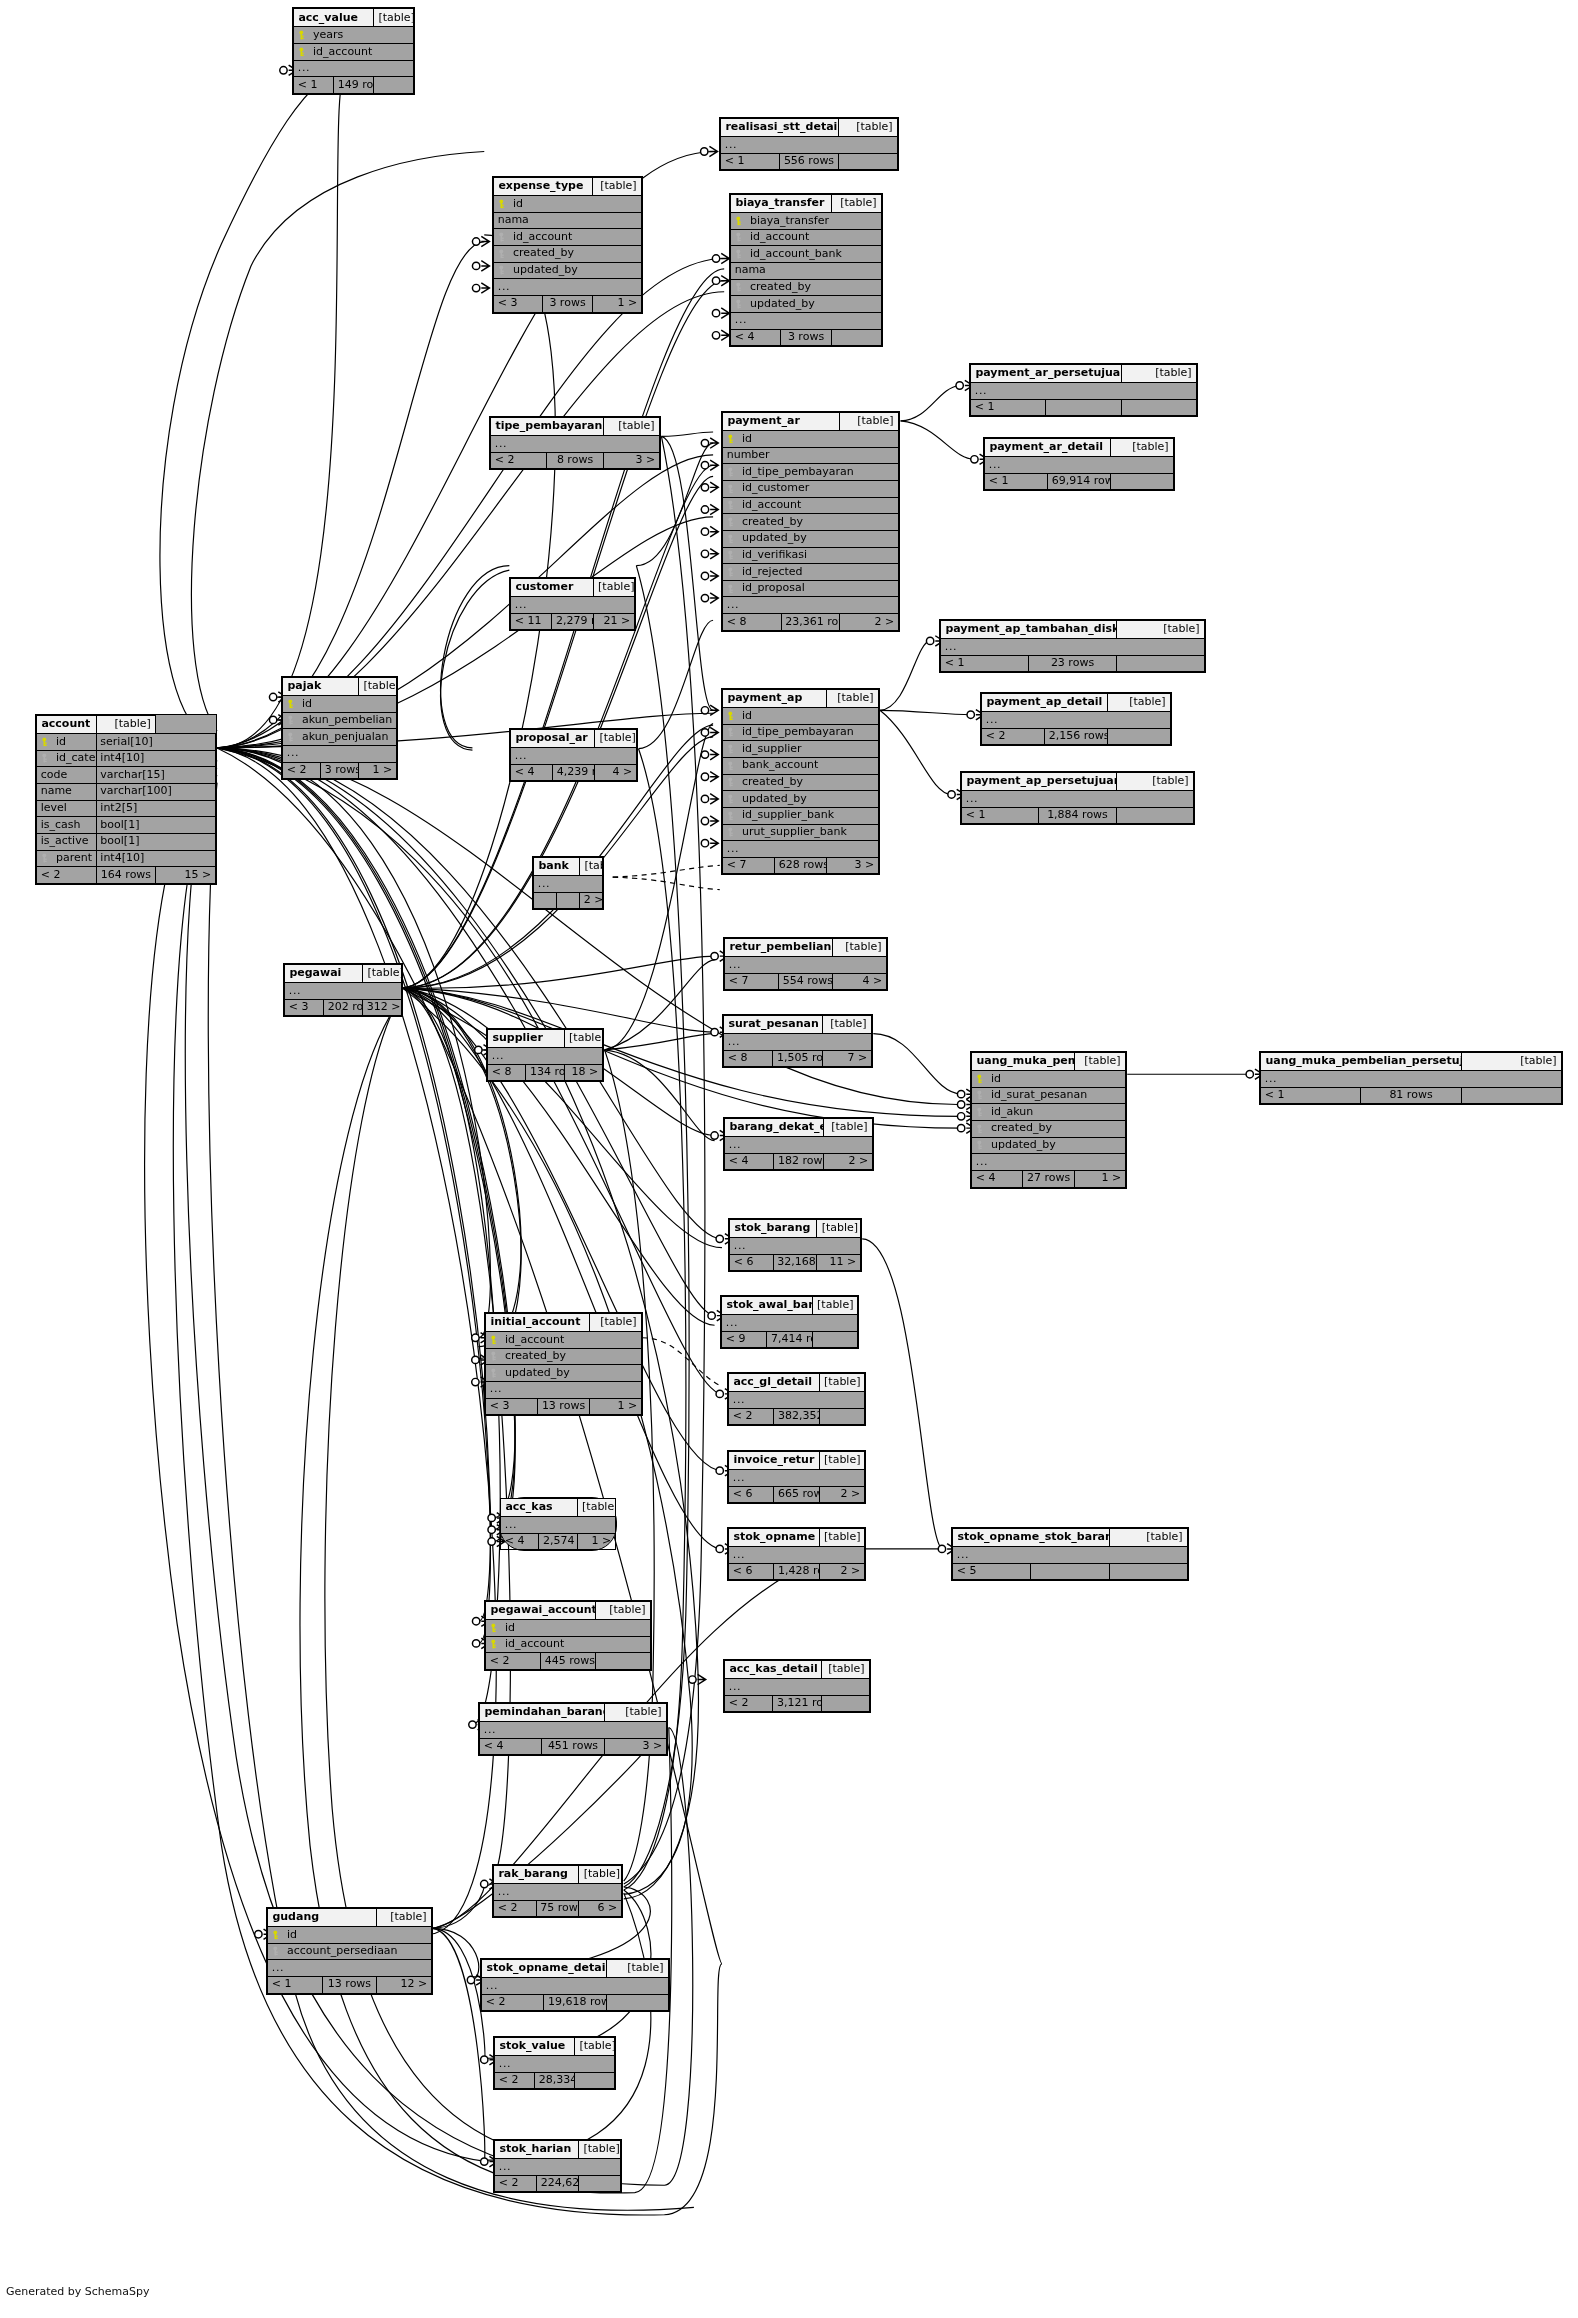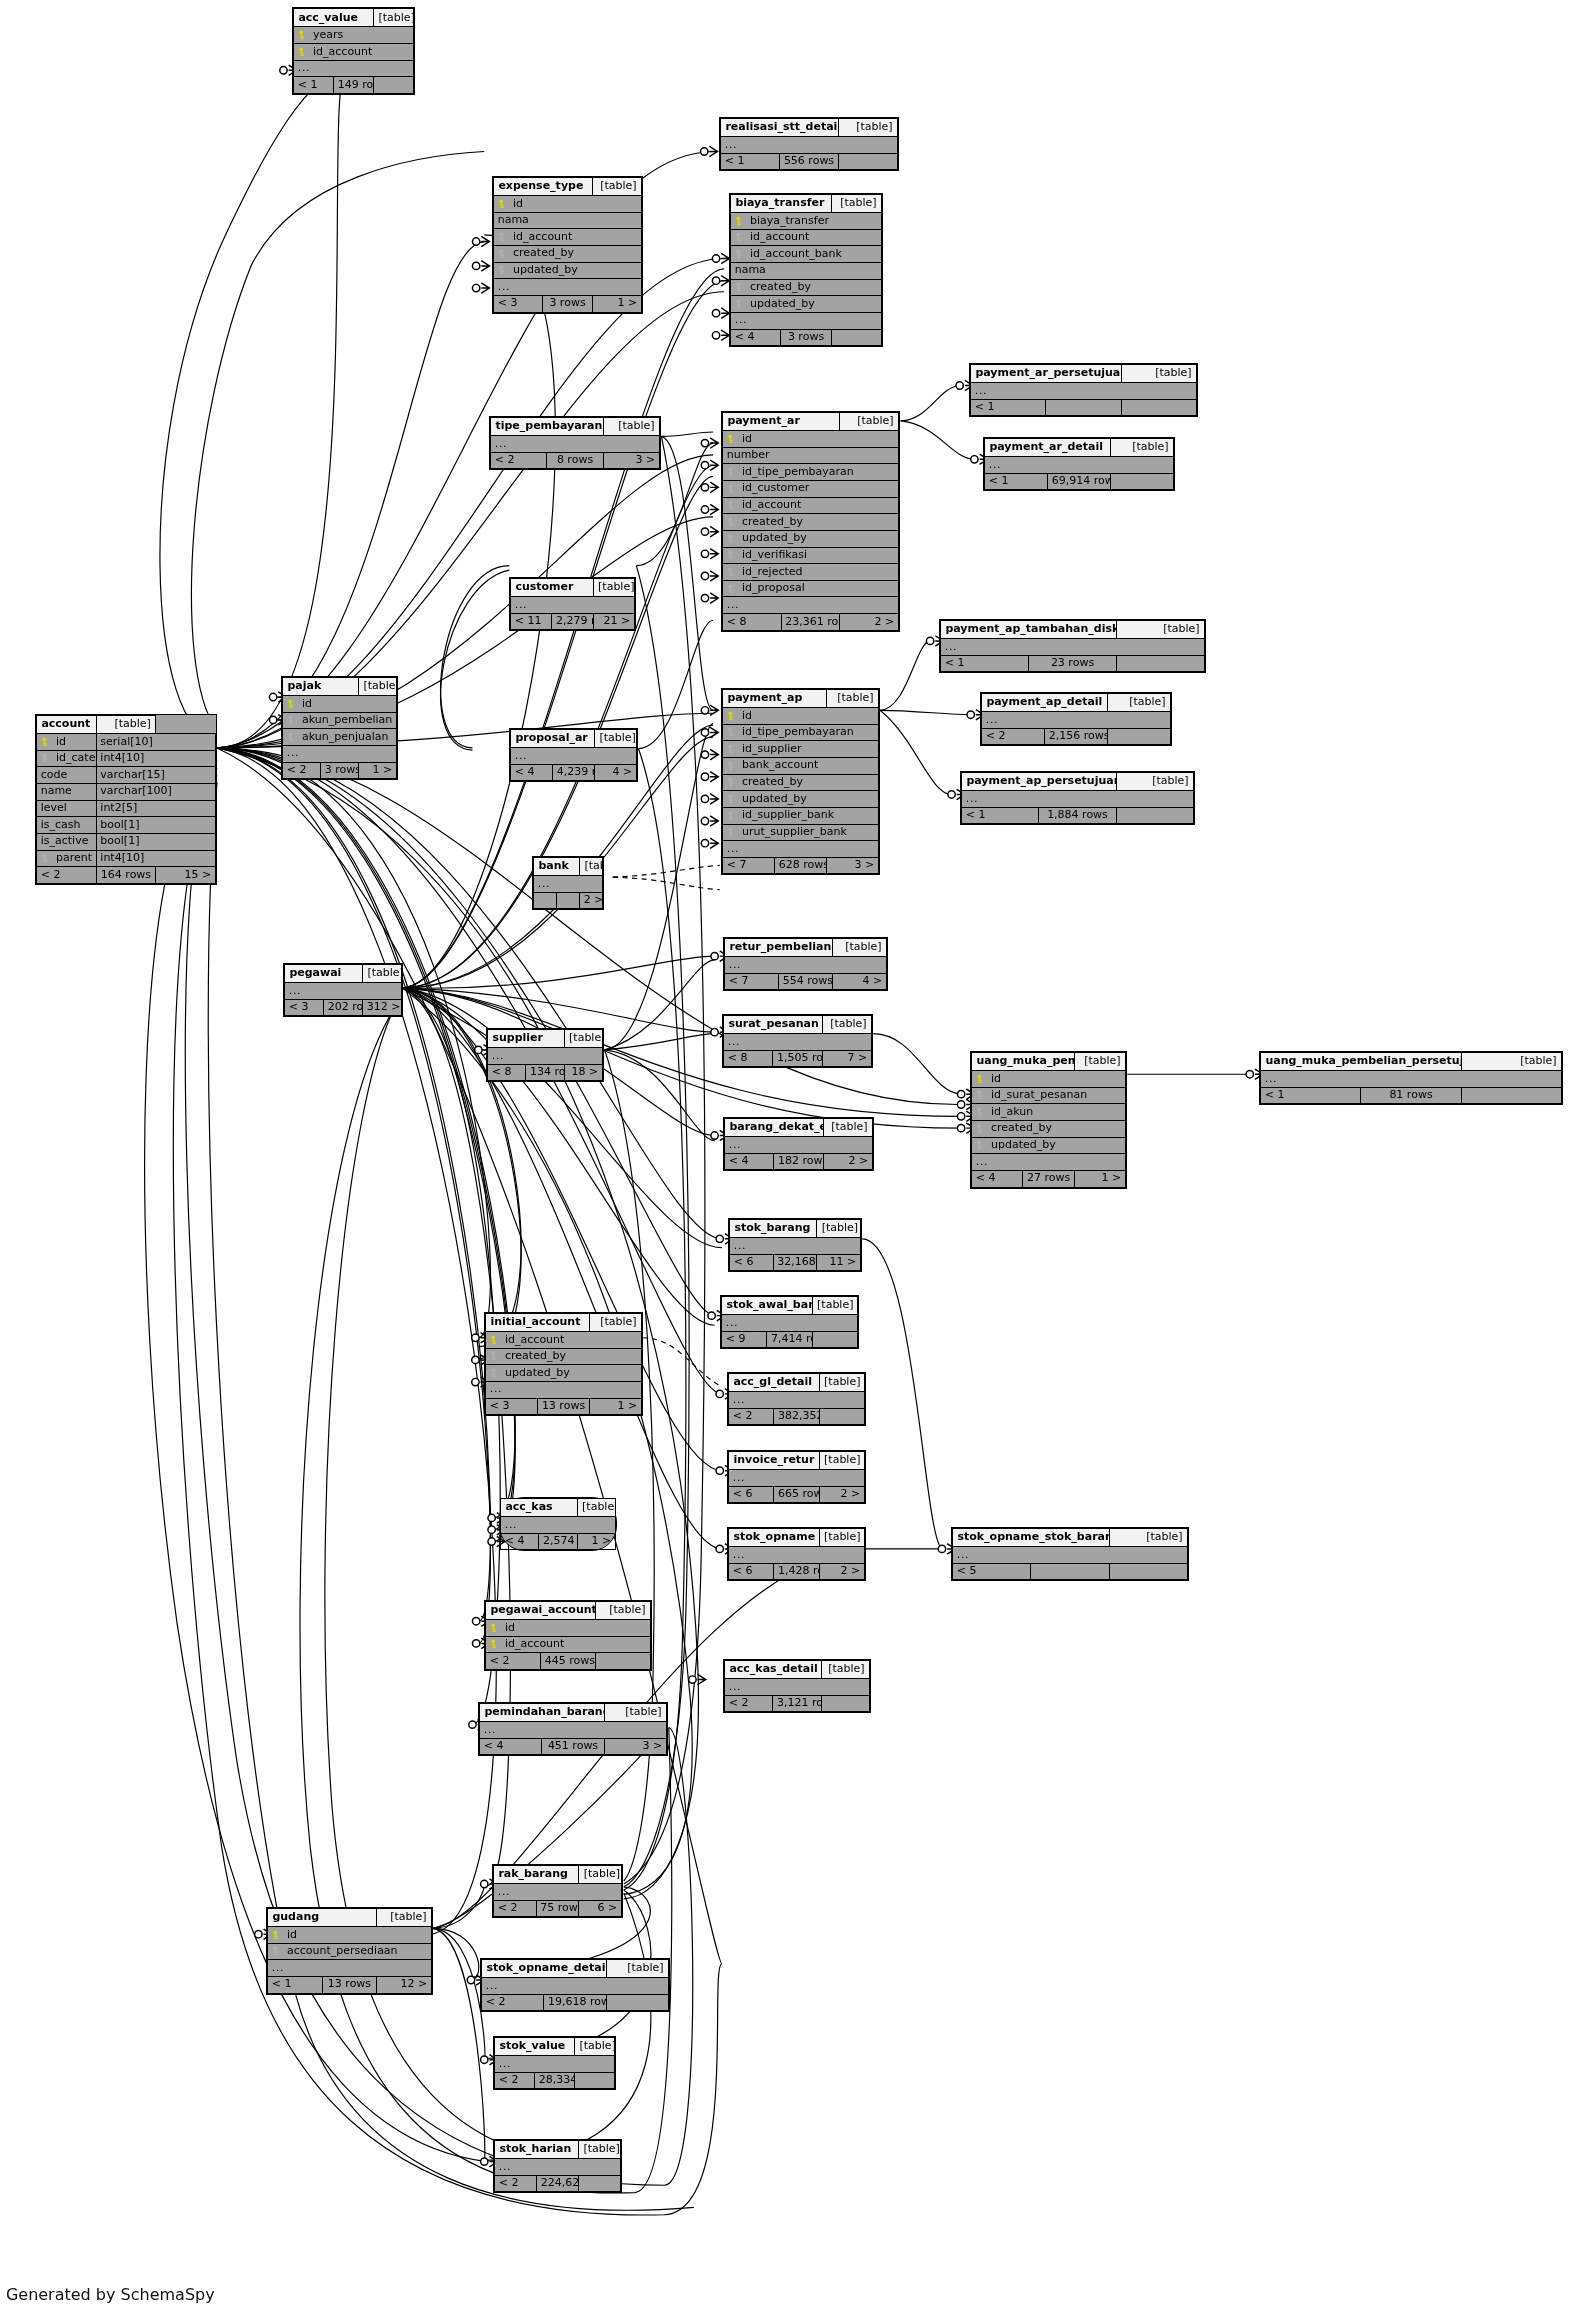--- a/index.html
+++ b/index.html
@@ -17,21 +17,21 @@
   .ttag{font-weight:normal;font-size:10.3px;color:#222;text-align:right;}
   .kcell{position:relative;padding-left:19px !important;}
   .key{position:absolute;left:4.4px;top:50%;transform:translateY(-50%);
        width:6.6px;height:9.6px;}
   .dots{color:#000;font-size:11px;letter-spacing:0.7px;}
   .foot td{font-size:11px;border-top:0.7px solid #000;}
   .foot .l{text-align:left;}
   .foot .c{text-align:center;}
   .foot .r{text-align:right;}
   .typecell{border-left:0.7px solid #000 !important;}
-  .credit{position:absolute;left:5.9px;top:2285px;font-size:16px;color:#111;}
+  .credit{position:absolute;left:5.9px;top:2285px;font-size:11px;color:#111;}
 </style>
 </head>
 <body>
 
 <div id="canvas">
 
   <svg id="edges" viewBox="0 0 2139 3141" xmlns="http://www.w3.org/2000/svg">
     <defs>
       <g id="crow">
         <circle cx="0" cy="0" r="5" fill="#fff" stroke="#000" stroke-width="2"></circle>

